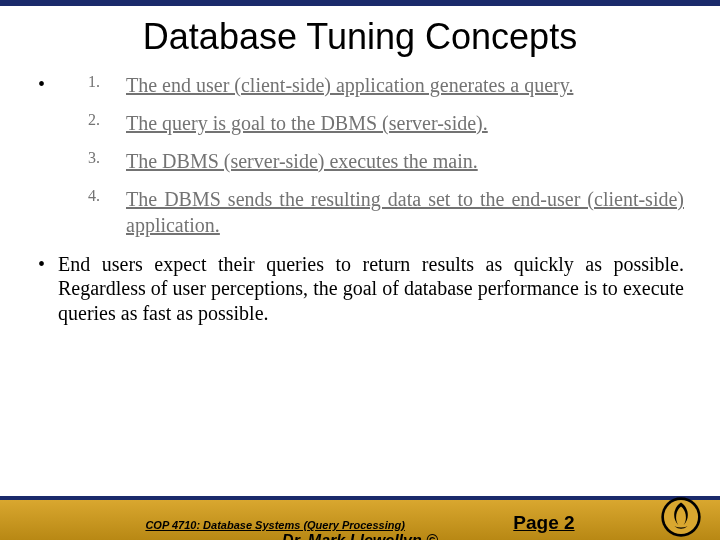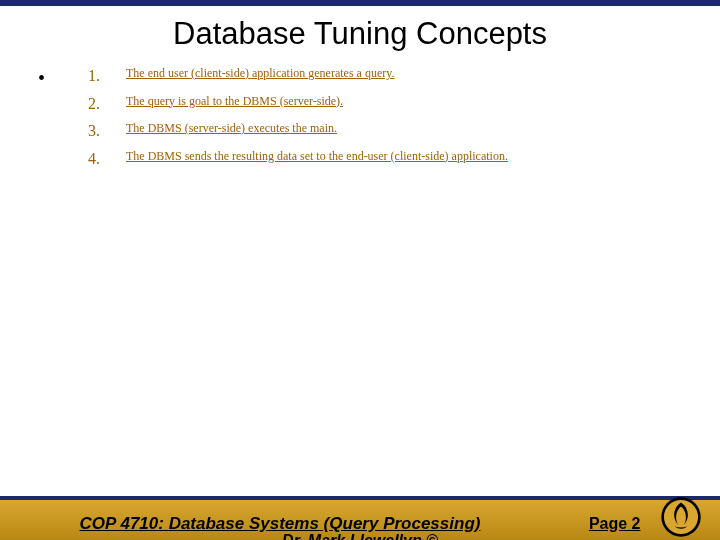--- a/index.html
+++ b/index.html
@@ -13,21 +13,21 @@
     width: 720px;
     height: 540px;
     position: relative;
   }
   .top-bar {
     height: 6px;
     background: #1a2a6b;
   }
   .title {
     font-family: Arial, Helvetica, sans-serif;
-    font-size: 31px;
+    font-size: 36px;
     color: #000;
     text-align: center;
     margin-top: 10px;
     margin-bottom: 14px;
     font-weight: 400;
   }
   .content {
     padding: 0 36px 0 36px;
   }
   ul.bullets {
@@ -51,25 +51,25 @@
   }
   ol.steps {
     list-style: none;
     counter-reset: step;
     margin: 8px 0 14px 30px;
   }
   ol.steps > li {
     counter-increment: step;
     position: relative;
     padding-left: 38px;
-    font-size: 12px;
+    font-size: 20px;
     line-height: 1.3;
     margin-bottom: 12px;
     text-align: justify;
-    color: #a16207;
+    color: #737373;
   }
   ol.steps > li::before {
     content: counter(step) ".";
     position: absolute;
     left: 0;
     top: 0;
     font-size: 16px;
   }
   .step-text {
     text-decoration: underline;
@@ -93,26 +93,26 @@
     position: absolute;
     bottom: 6px;
     width: 100%;
     text-align: center;
     font-family: Arial, Helvetica, sans-serif;
     color: #000;
   }
   .footer-text .course {
     font-weight: bold;
     font-style: italic;
-    font-size: 17px;
+    font-size: 11px;
     text-decoration: underline;
   }
   .footer-text .page {
     font-weight: bold;
-    font-size: 16px;
+    font-size: 19px;
     text-decoration: underline;
     margin-left: 104px;
   }
   .footer-author {
     position: absolute;
     bottom: -10px;
     width: 100%;
     text-align: center;
     font-family: Arial, Helvetica, sans-serif;
     font-weight: bold;
@@ -140,20 +140,23 @@
   <div class="content">
     <ul class="bullets">
       <li>
         <ol class="steps">
           <li><span class="step-text">The end user (client-side) application generates a query.</span></li>
           <li><span class="step-text">The query is goal to the DBMS (server-side).</span></li>
           <li><span class="step-text">The DBMS (server-side) executes the main.</span></li>
           <li><span class="step-text">The DBMS sends the resulting data set to the end-user (client-side) application.</span></li>
         </ol>
       </li>
+      <li>
+        <span>End users expect their queries to return results as quickly as possible.   Regardless of user perceptions, the goal of database performance is to execute queries as fast as possible.</span>
+      </li>
     </ul>
   </div>
 
   <div class="footer-rule"></div>
   <div class="footer-gold"></div>
 
   <div class="footer-text">
     <span class="course">COP 4710: Database Systems (Query Processing)</span>
     <span class="page">Page 2</span>
   </div>

